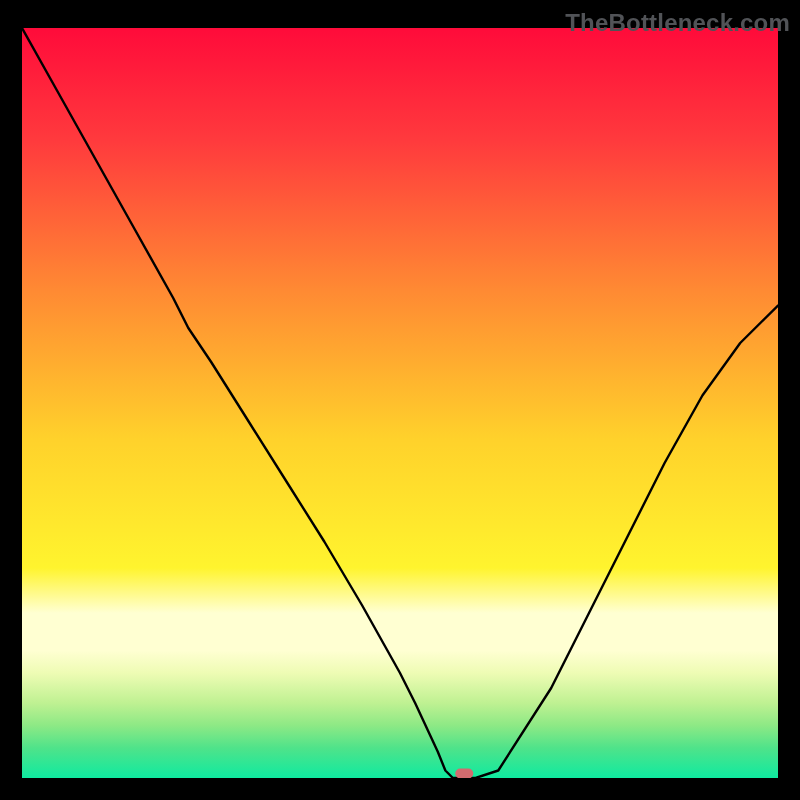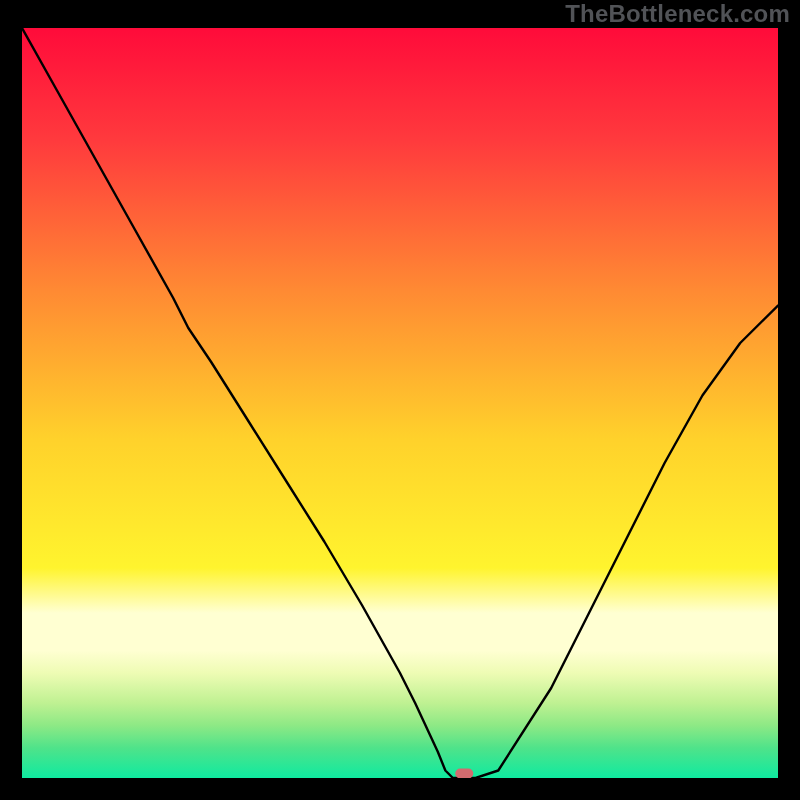--- a/index.html
+++ b/index.html
@@ -12,21 +12,21 @@
     font-family: Arial, Helvetica, sans-serif;
   }
   .outer {
     width: 800px;
     height: 800px;
     background: #000;
     position: relative;
   }
   .watermark {
     position: absolute;
-    top: 0;
+    top: 9px;
     right: 10px;
     color: #515357;
     font-size: 24px;
     font-weight: bold;
     letter-spacing: 0.2px;
     z-index: 10;
   }
   .plot {
     position: absolute;
     left: 22px;

